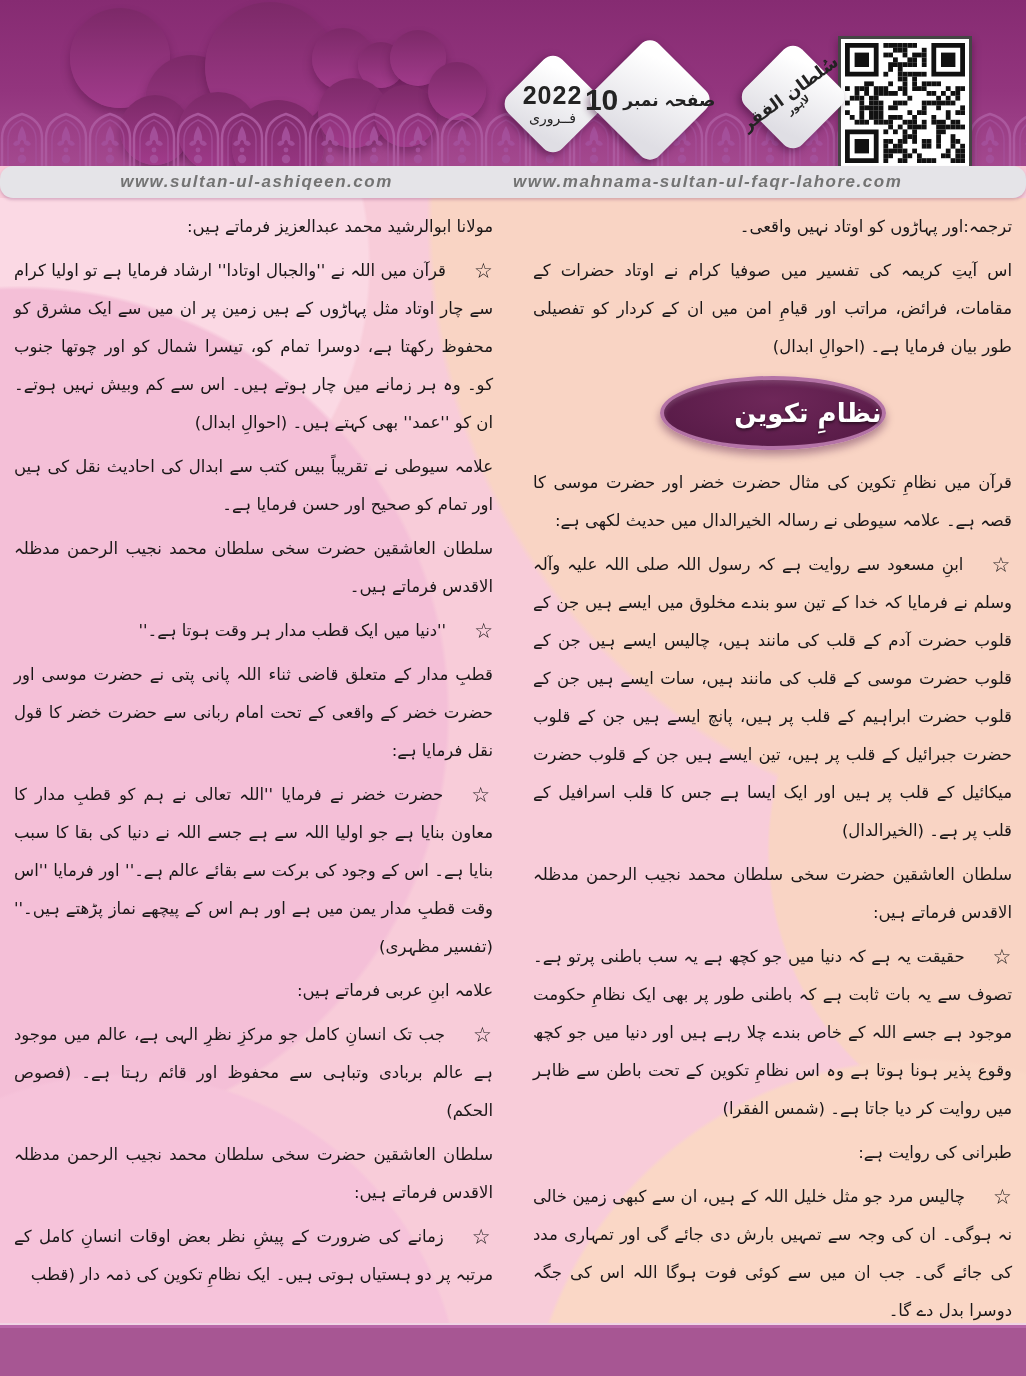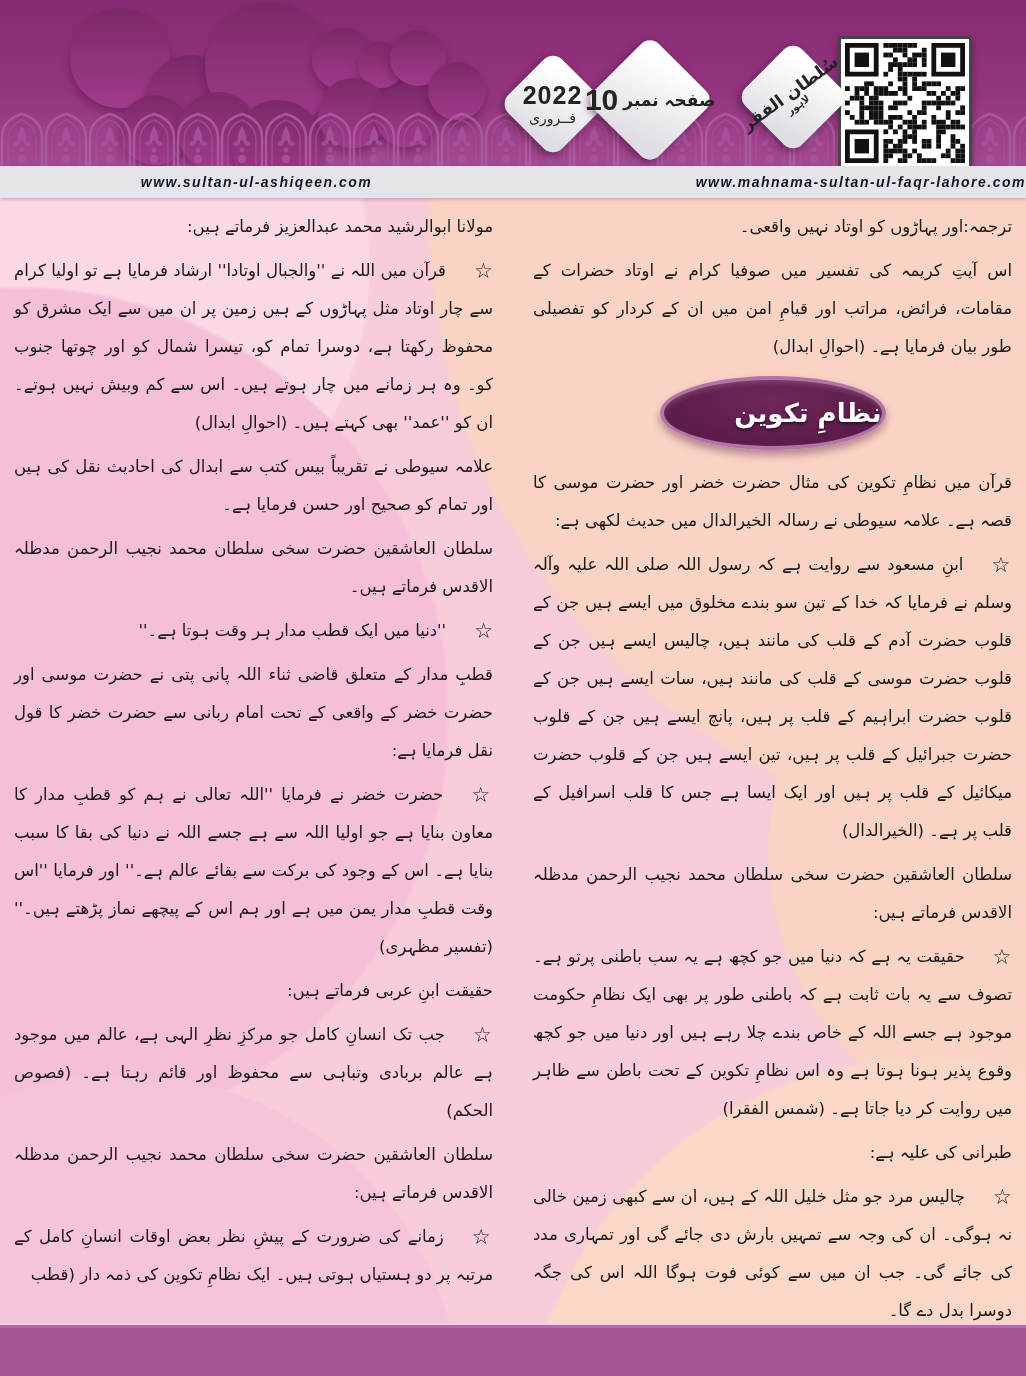--- a/index.html
+++ b/index.html
@@ -55,26 +55,26 @@
   }
   .qr-box svg{display:block;margin:4px;}
 
   
   .url-bar{
     height:32px;flex:0 0 auto;
     background:#e5e4e8;
     display:flex;align-items:center;
     font-family:"Liberation Sans",sans-serif;
     font-weight:bold;font-style:italic;
-    font-size:14px;letter-spacing:1.5px;color:#0f172a;
+    font-size:17px;letter-spacing:1.5px;color:#737373;
     box-shadow:0 2px 3px rgba(120,40,100,.25);
-    position:relative;z-index:4;
+    position:relative;z-index:4;border-radius:13px;
   }
   .url-bar .u-left{width:50%;text-align:center;}
-  .url-bar .u-right{width:50%;text-align:right;font-style:italic;}
+  .url-bar .u-right{width:50%;text-align:left;font-style:italic;}
 
   
   .content{
     flex:1 1 auto;position:relative;overflow:hidden;
     background:
       radial-gradient(circle 400px at 90% 112%, #fad7c6 99%, transparent 100%),
       radial-gradient(circle 340px at 12% 108%, #f6c3da 99%, transparent 100%),
       radial-gradient(circle 300px at 104% 58%, #f9d4c4 99%, transparent 100%),
       radial-gradient(circle 430px at 2% 46%, #f4bfd7 99%, transparent 100%),
       radial-gradient(circle 330px at 4% 6%, #fbd9e4 99%, transparent 100%),
@@ -421,33 +421,33 @@
       <p class="para"><span>اس آیتِ کریمہ کی تفسیر میں صوفیا کرام نے اوتاد حضرات کے مقامات، فرائض، مراتب اور قیامِ امن میں ان کے کردار کو تفصیلی طور بیان فرمایا ہے۔ (احوالِ ابدال)</span></p>
 
       <div class="section-badge">
         <span class="bt">نظامِ تکوین</span>
       </div>
 
       <p class="para"><span>قرآن میں نظامِ تکوین کی مثال حضرت خضر اور حضرت موسی کا قصہ ہے۔ علامہ سیوطی نے رسالہ الخیرالدال میں حدیث لکھی ہے:</span></p>
       <p class="para"><span class="star">☆</span><span>ابنِ مسعود سے روایت ہے کہ رسول اللہ صلی اللہ علیہ وآلہ وسلم نے فرمایا کہ خدا کے تین سو بندے مخلوق میں ایسے ہیں جن کے قلوب حضرت آدم کے قلب کی مانند ہیں، چالیس ایسے ہیں جن کے قلوب حضرت موسی کے قلب کی مانند ہیں، سات ایسے ہیں جن کے قلوب حضرت ابراہیم کے قلب پر ہیں، پانچ ایسے ہیں جن کے قلوب حضرت جبرائیل کے قلب پر ہیں، تین ایسے ہیں جن کے قلوب حضرت میکائیل کے قلب پر ہیں اور ایک ایسا ہے جس کا قلب اسرافیل کے قلب پر ہے۔ (الخیرالدال)</span></p>
       <p class="para"><span>سلطان العاشقین حضرت سخی سلطان محمد نجیب الرحمن مدظلہ الاقدس فرماتے ہیں:</span></p>
       <p class="para"><span class="star">☆</span><span>حقیقت یہ ہے کہ دنیا میں جو کچھ ہے یہ سب باطنی پرتو ہے۔ تصوف سے یہ بات ثابت ہے کہ باطنی طور پر بھی ایک نظامِ حکومت موجود ہے جسے اللہ کے خاص بندے چلا رہے ہیں اور دنیا میں جو کچھ وقوع پذیر ہونا ہوتا ہے وہ اس نظامِ تکوین کے تحت باطن سے ظاہر میں روایت کر دیا جاتا ہے۔ (شمس الفقرا)</span></p>
-      <p class="para"><span>طبرانی کی علیہ ہے:</span></p>
+      <p class="para"><span>طبرانی کی روایت ہے:</span></p>
       <p class="para"><span class="star">☆</span><span>چالیس مرد جو مثل خلیل اللہ کے ہیں، ان سے کبھی زمین خالی نہ ہوگی۔ ان کی وجہ سے تمہیں بارش دی جائے گی اور تمہاری مدد کی جائے گی۔ جب ان میں سے کوئی فوت ہوگا اللہ اس کی جگہ دوسرا بدل دے گا۔</span></p>
     </div>
 
     <div class="col">
       <p class="para"><span>مولانا ابوالرشید محمد عبدالعزیز فرماتے ہیں:</span></p>
       <p class="para"><span class="star">☆</span><span>قرآن میں اللہ نے ''والجبال اوتادا'' ارشاد فرمایا ہے تو اولیا کرام سے چار اوتاد مثل پہاڑوں کے ہیں زمین پر ان میں سے ایک مشرق کو محفوظ رکھتا ہے، دوسرا تمام کو، تیسرا شمال کو اور چوتھا جنوب کو۔ وہ ہر زمانے میں چار ہوتے ہیں۔ اس سے کم وبیش نہیں ہوتے۔ ان کو ''عمد'' بھی کہتے ہیں۔ (احوالِ ابدال)</span></p>
       <p class="para"><span>علامہ سیوطی نے تقریباً بیس کتب سے ابدال کی احادیث نقل کی ہیں اور تمام کو صحیح اور حسن فرمایا ہے۔</span></p>
       <p class="para"><span>سلطان العاشقین حضرت سخی سلطان محمد نجیب الرحمن مدظلہ الاقدس فرماتے ہیں۔</span></p>
       <p class="para"><span class="star">☆</span><span>''دنیا میں ایک قطب مدار ہر وقت ہوتا ہے۔''</span></p>
       <p class="para"><span>قطبِ مدار کے متعلق قاضی ثناء اللہ پانی پتی نے حضرت موسی اور حضرت خضر کے واقعی کے تحت امام ربانی سے حضرت خضر کا قول نقل فرمایا ہے:</span></p>
       <p class="para"><span class="star">☆</span><span>حضرت خضر نے فرمایا ''اللہ تعالی نے ہم کو قطبِ مدار کا معاون بنایا ہے جو اولیا اللہ سے ہے جسے اللہ نے دنیا کی بقا کا سبب بنایا ہے۔ اس کے وجود کی برکت سے بقائے عالم ہے۔'' اور فرمایا ''اس وقت قطبِ مدار یمن میں ہے اور ہم اس کے پیچھے نماز پڑھتے ہیں۔'' (تفسیر مظہری)</span></p>
-      <p class="para"><span>حقیقت ابنِ عربی فرماتے ہیں:</span></p>
+      <p class="para"><span>علامہ ابنِ عربی فرماتے ہیں:</span></p>
       <p class="para"><span class="star">☆</span><span>جب تک انسانِ کامل جو مرکزِ نظرِ الہی ہے، عالم میں موجود ہے عالم بربادی وتباہی سے محفوظ اور قائم رہتا ہے۔ (فصوص الحکم)</span></p>
       <p class="para"><span>سلطان العاشقین حضرت سخی سلطان محمد نجیب الرحمن مدظلہ الاقدس فرماتے ہیں:</span></p>
       <p class="para"><span class="star">☆</span><span>زمانے کی ضرورت کے پیشِ نظر بعض اوقات انسانِ کامل کے مرتبہ پر دو ہستیاں ہوتی ہیں۔ ایک نظامِ تکوین کی ذمہ دار (قطب</span></p>
     </div>
   </main>
 
   <footer class="footer-bar"></footer>
 </div>
 
 </body></html>

